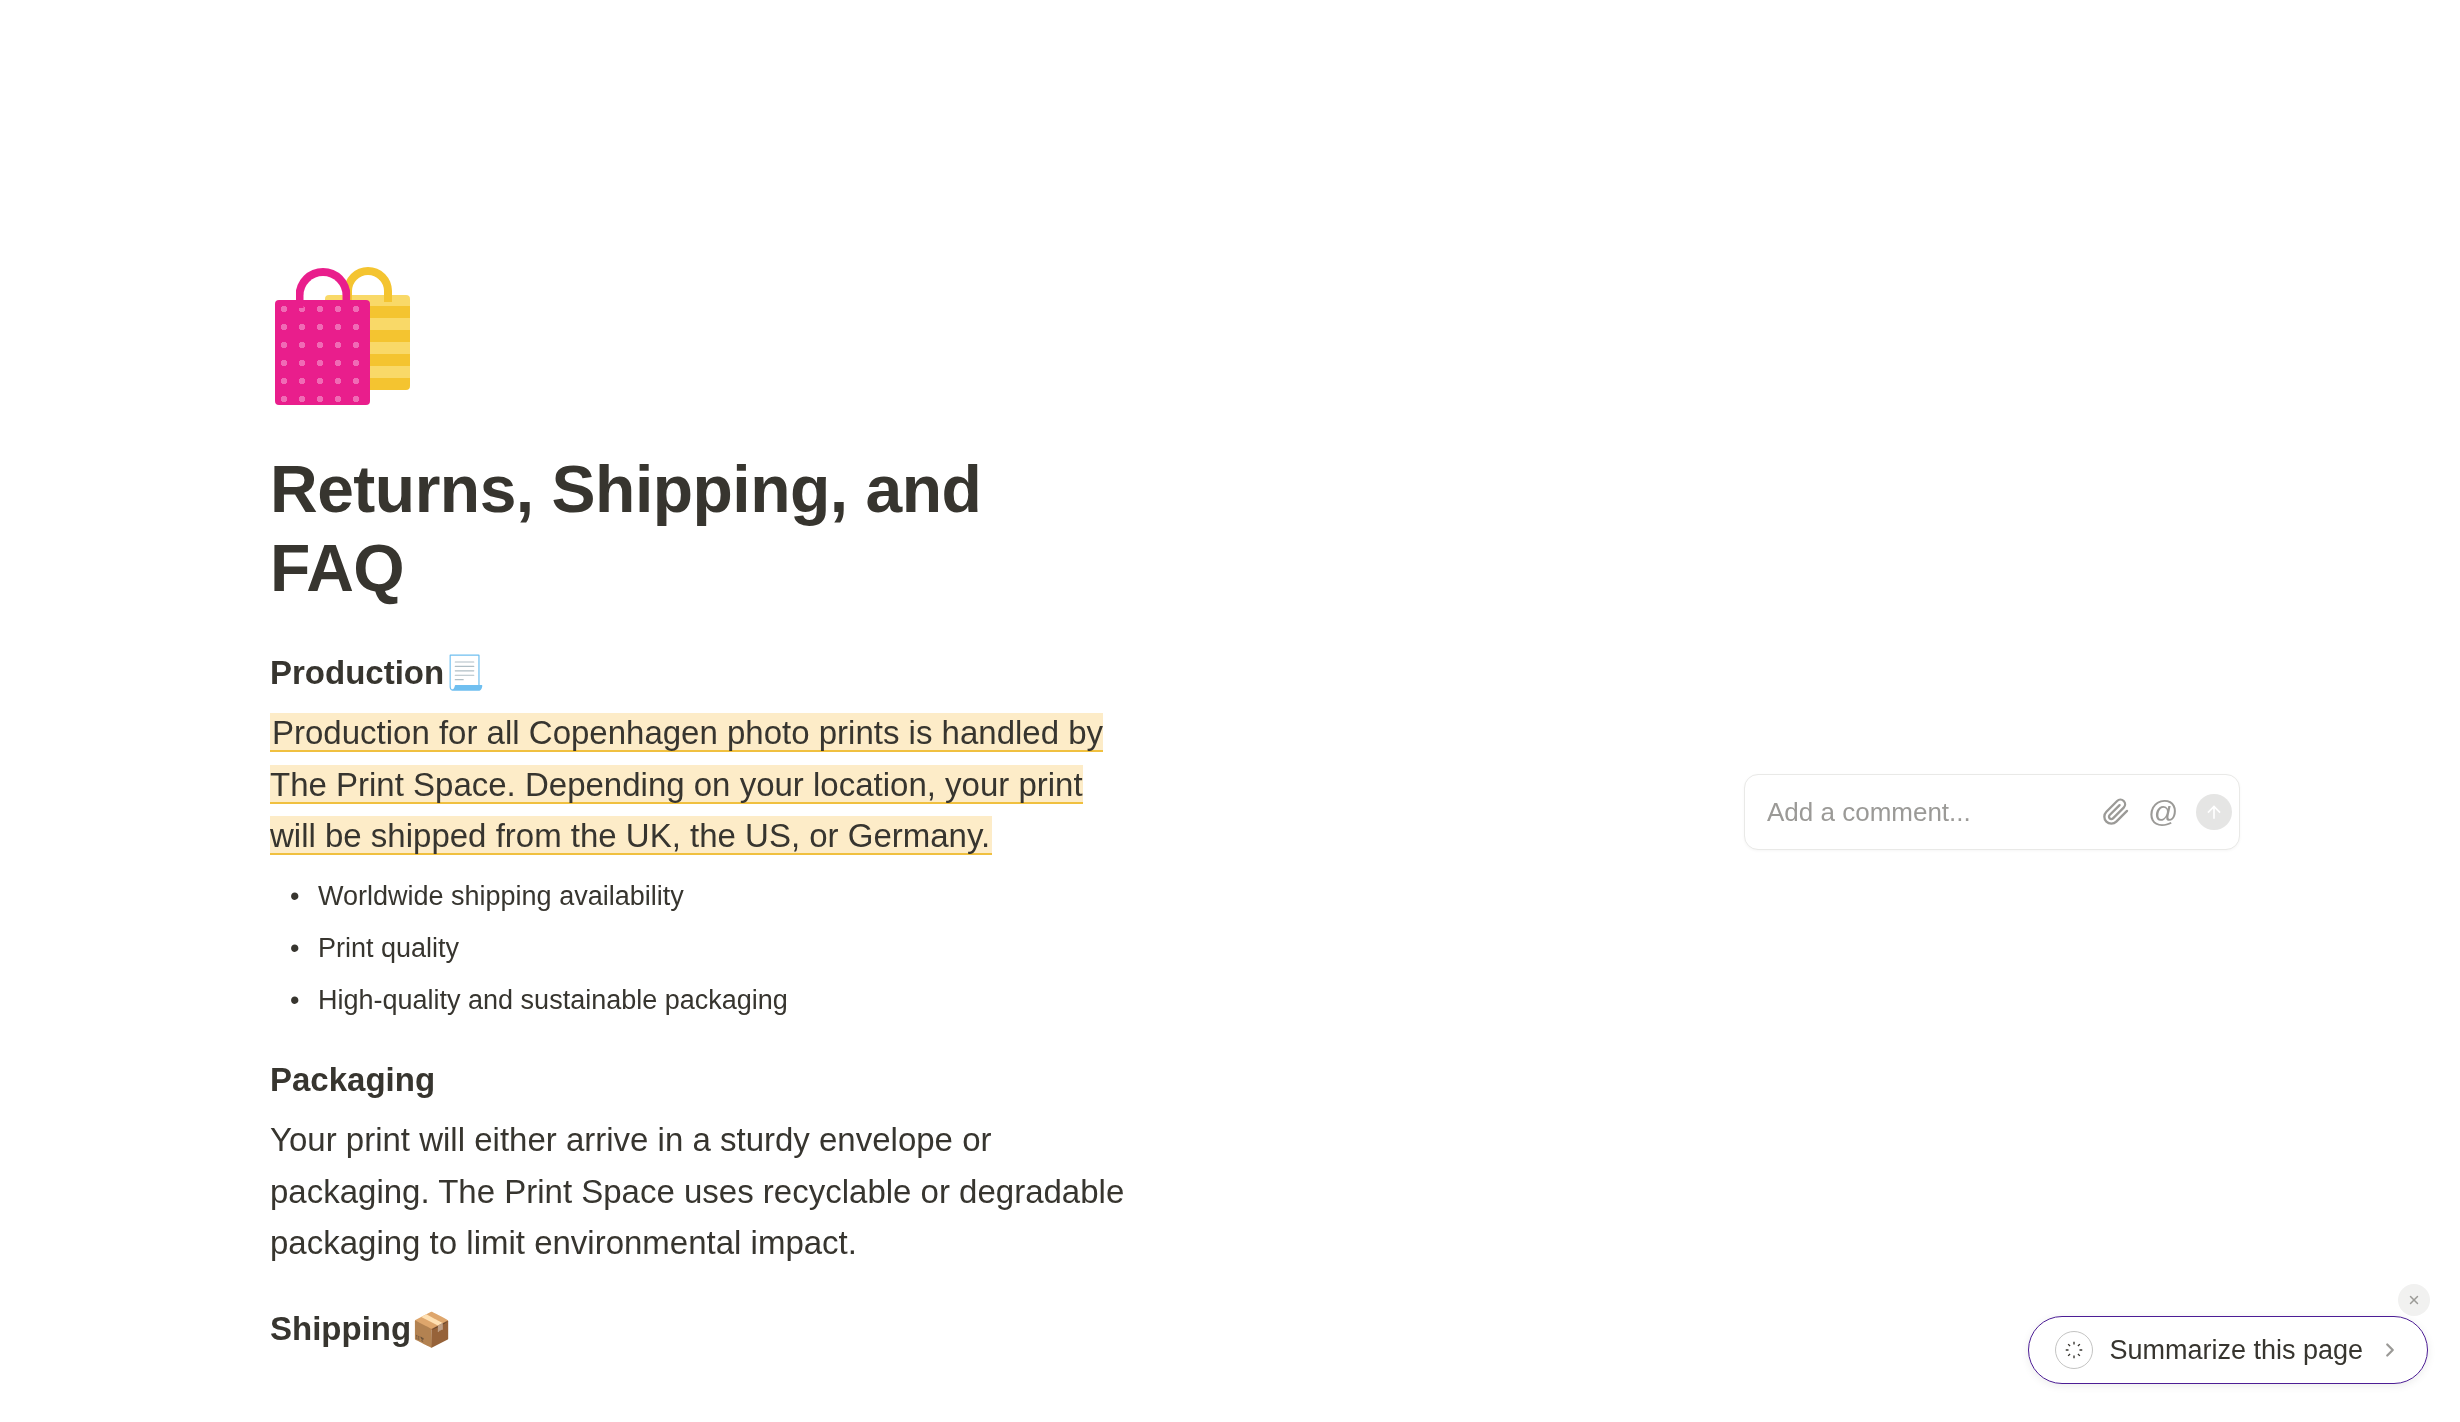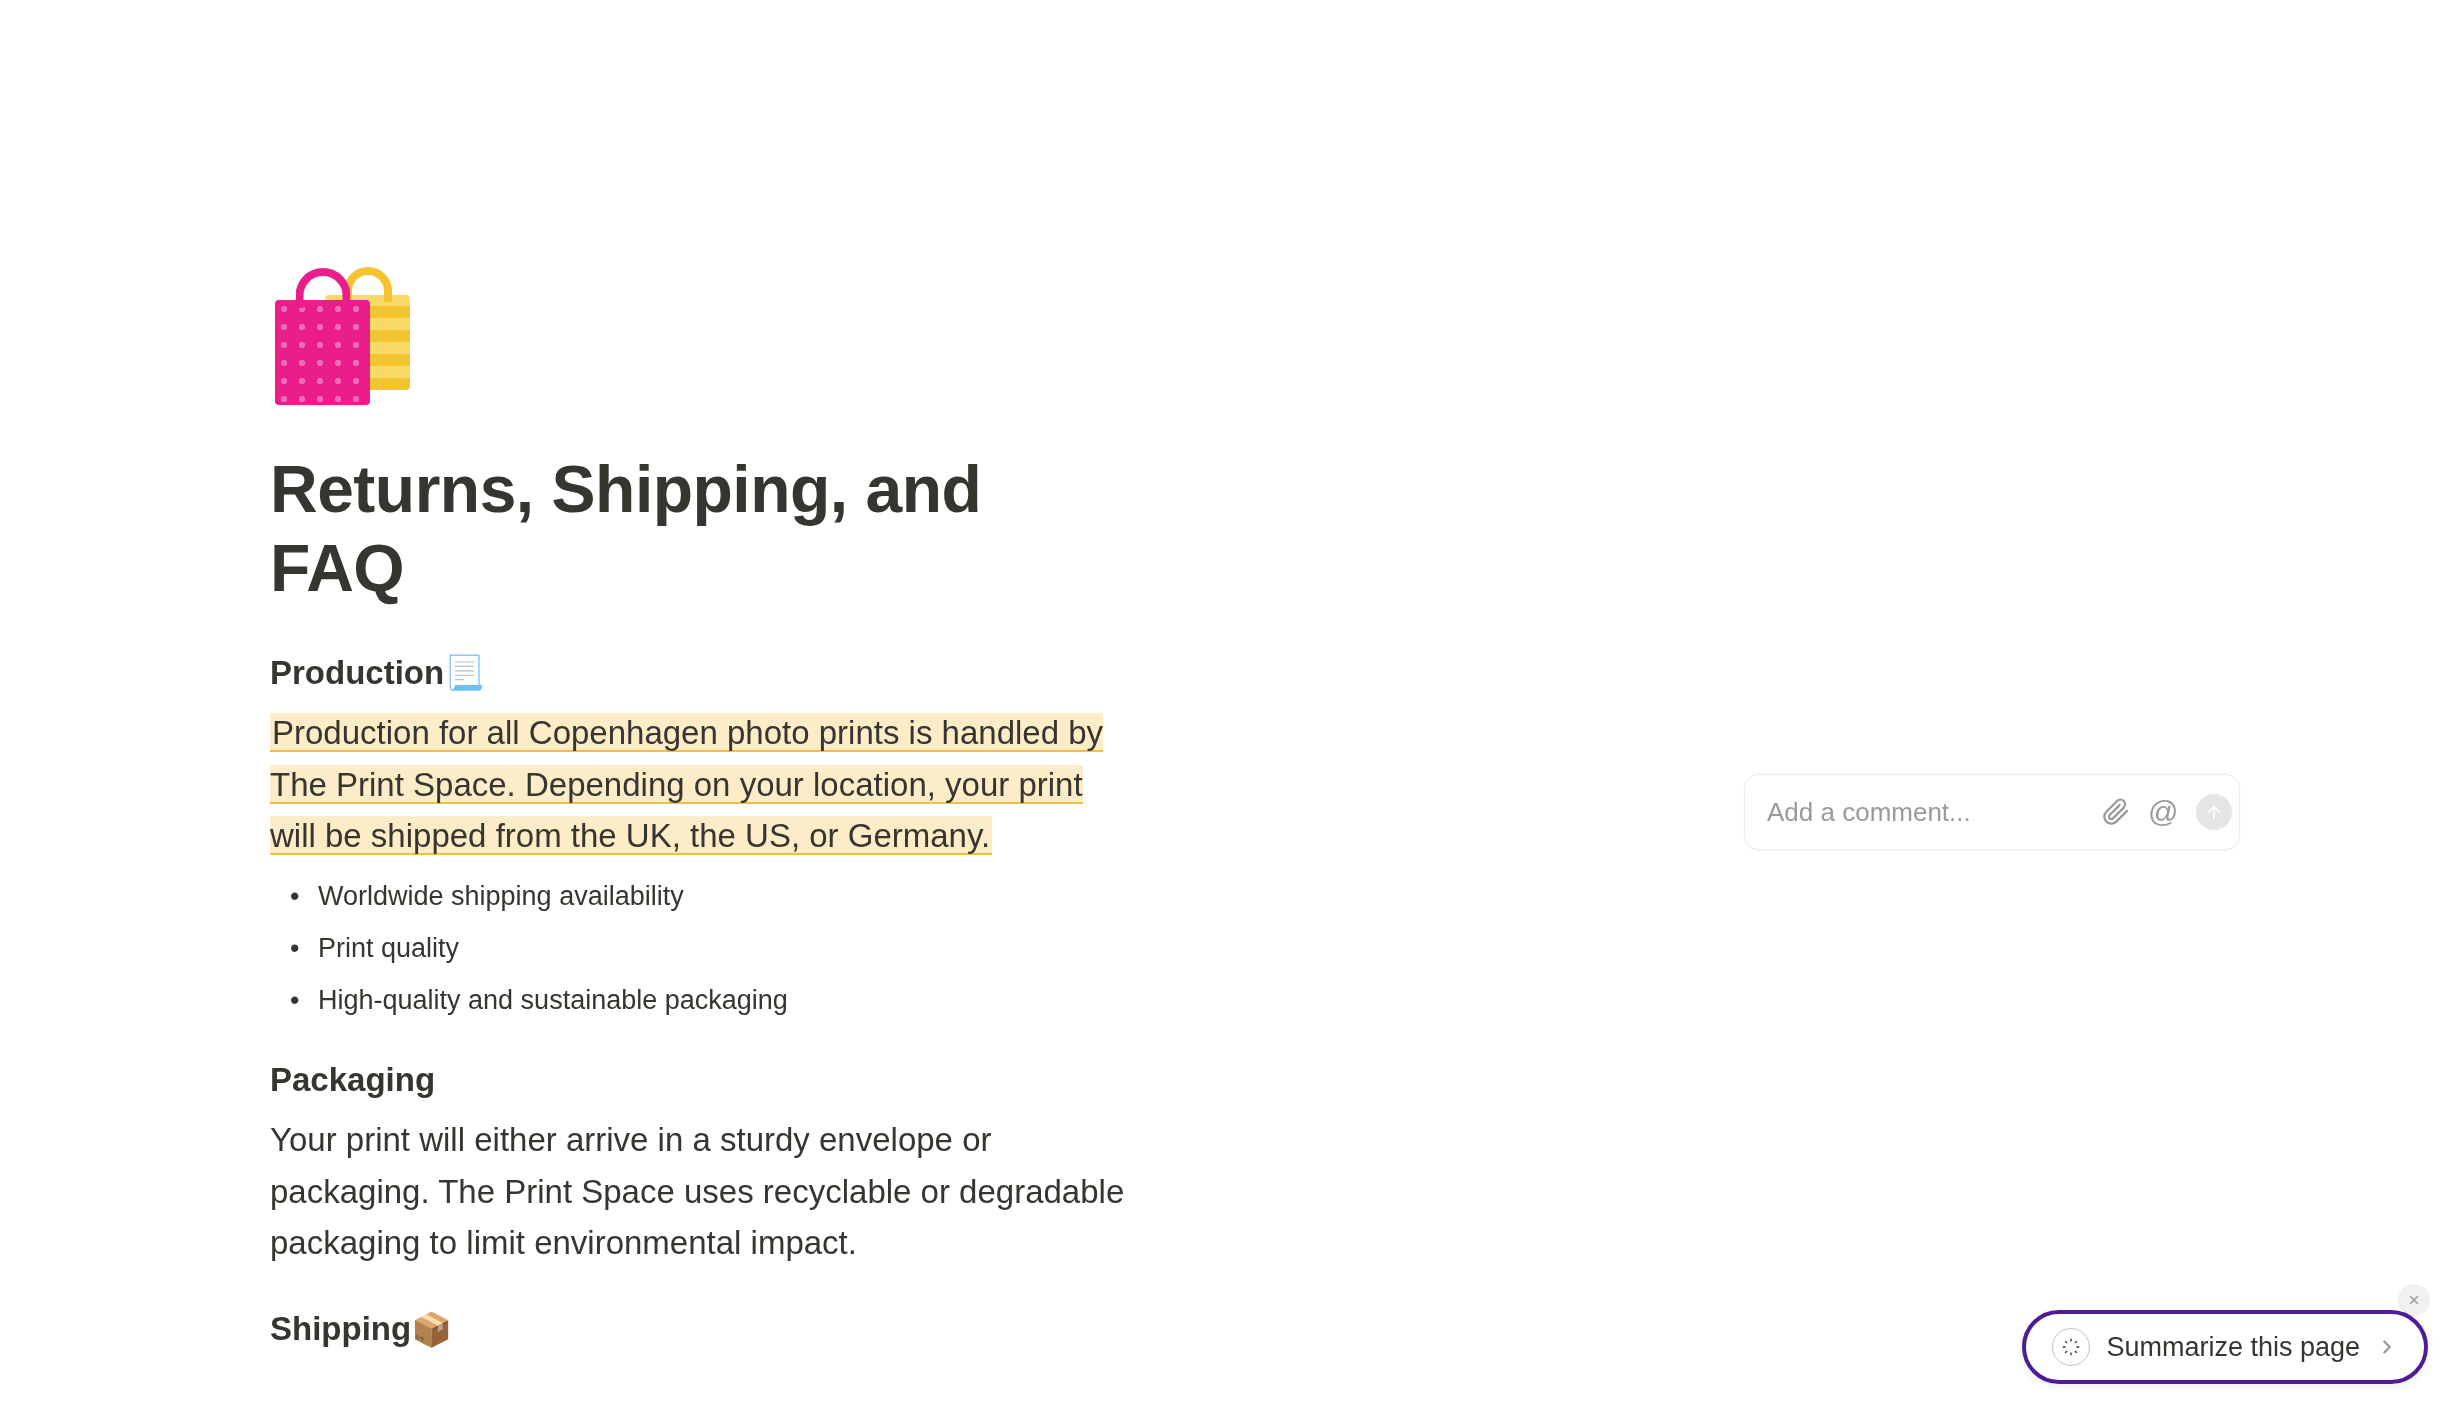--- a/index.html
+++ b/index.html
@@ -141,21 +141,21 @@
       display: flex;
       align-items: center;
       justify-content: center;
     }
     
     .summarize-pill {
       position: absolute;
       bottom: 38px;
       right: 32px;
       background: #ffffff;
-      border: 4px solid #4c1d95;
+      border: 1px solid #4c1d95;
       border-radius: 40px;
       padding: 14px 26px;
       display: flex;
       align-items: center;
       gap: 16px;
       box-shadow: 0 2px 8px rgba(0, 0, 0, 0.08);
       cursor: pointer;
     }
     
     .summarize-icon {

